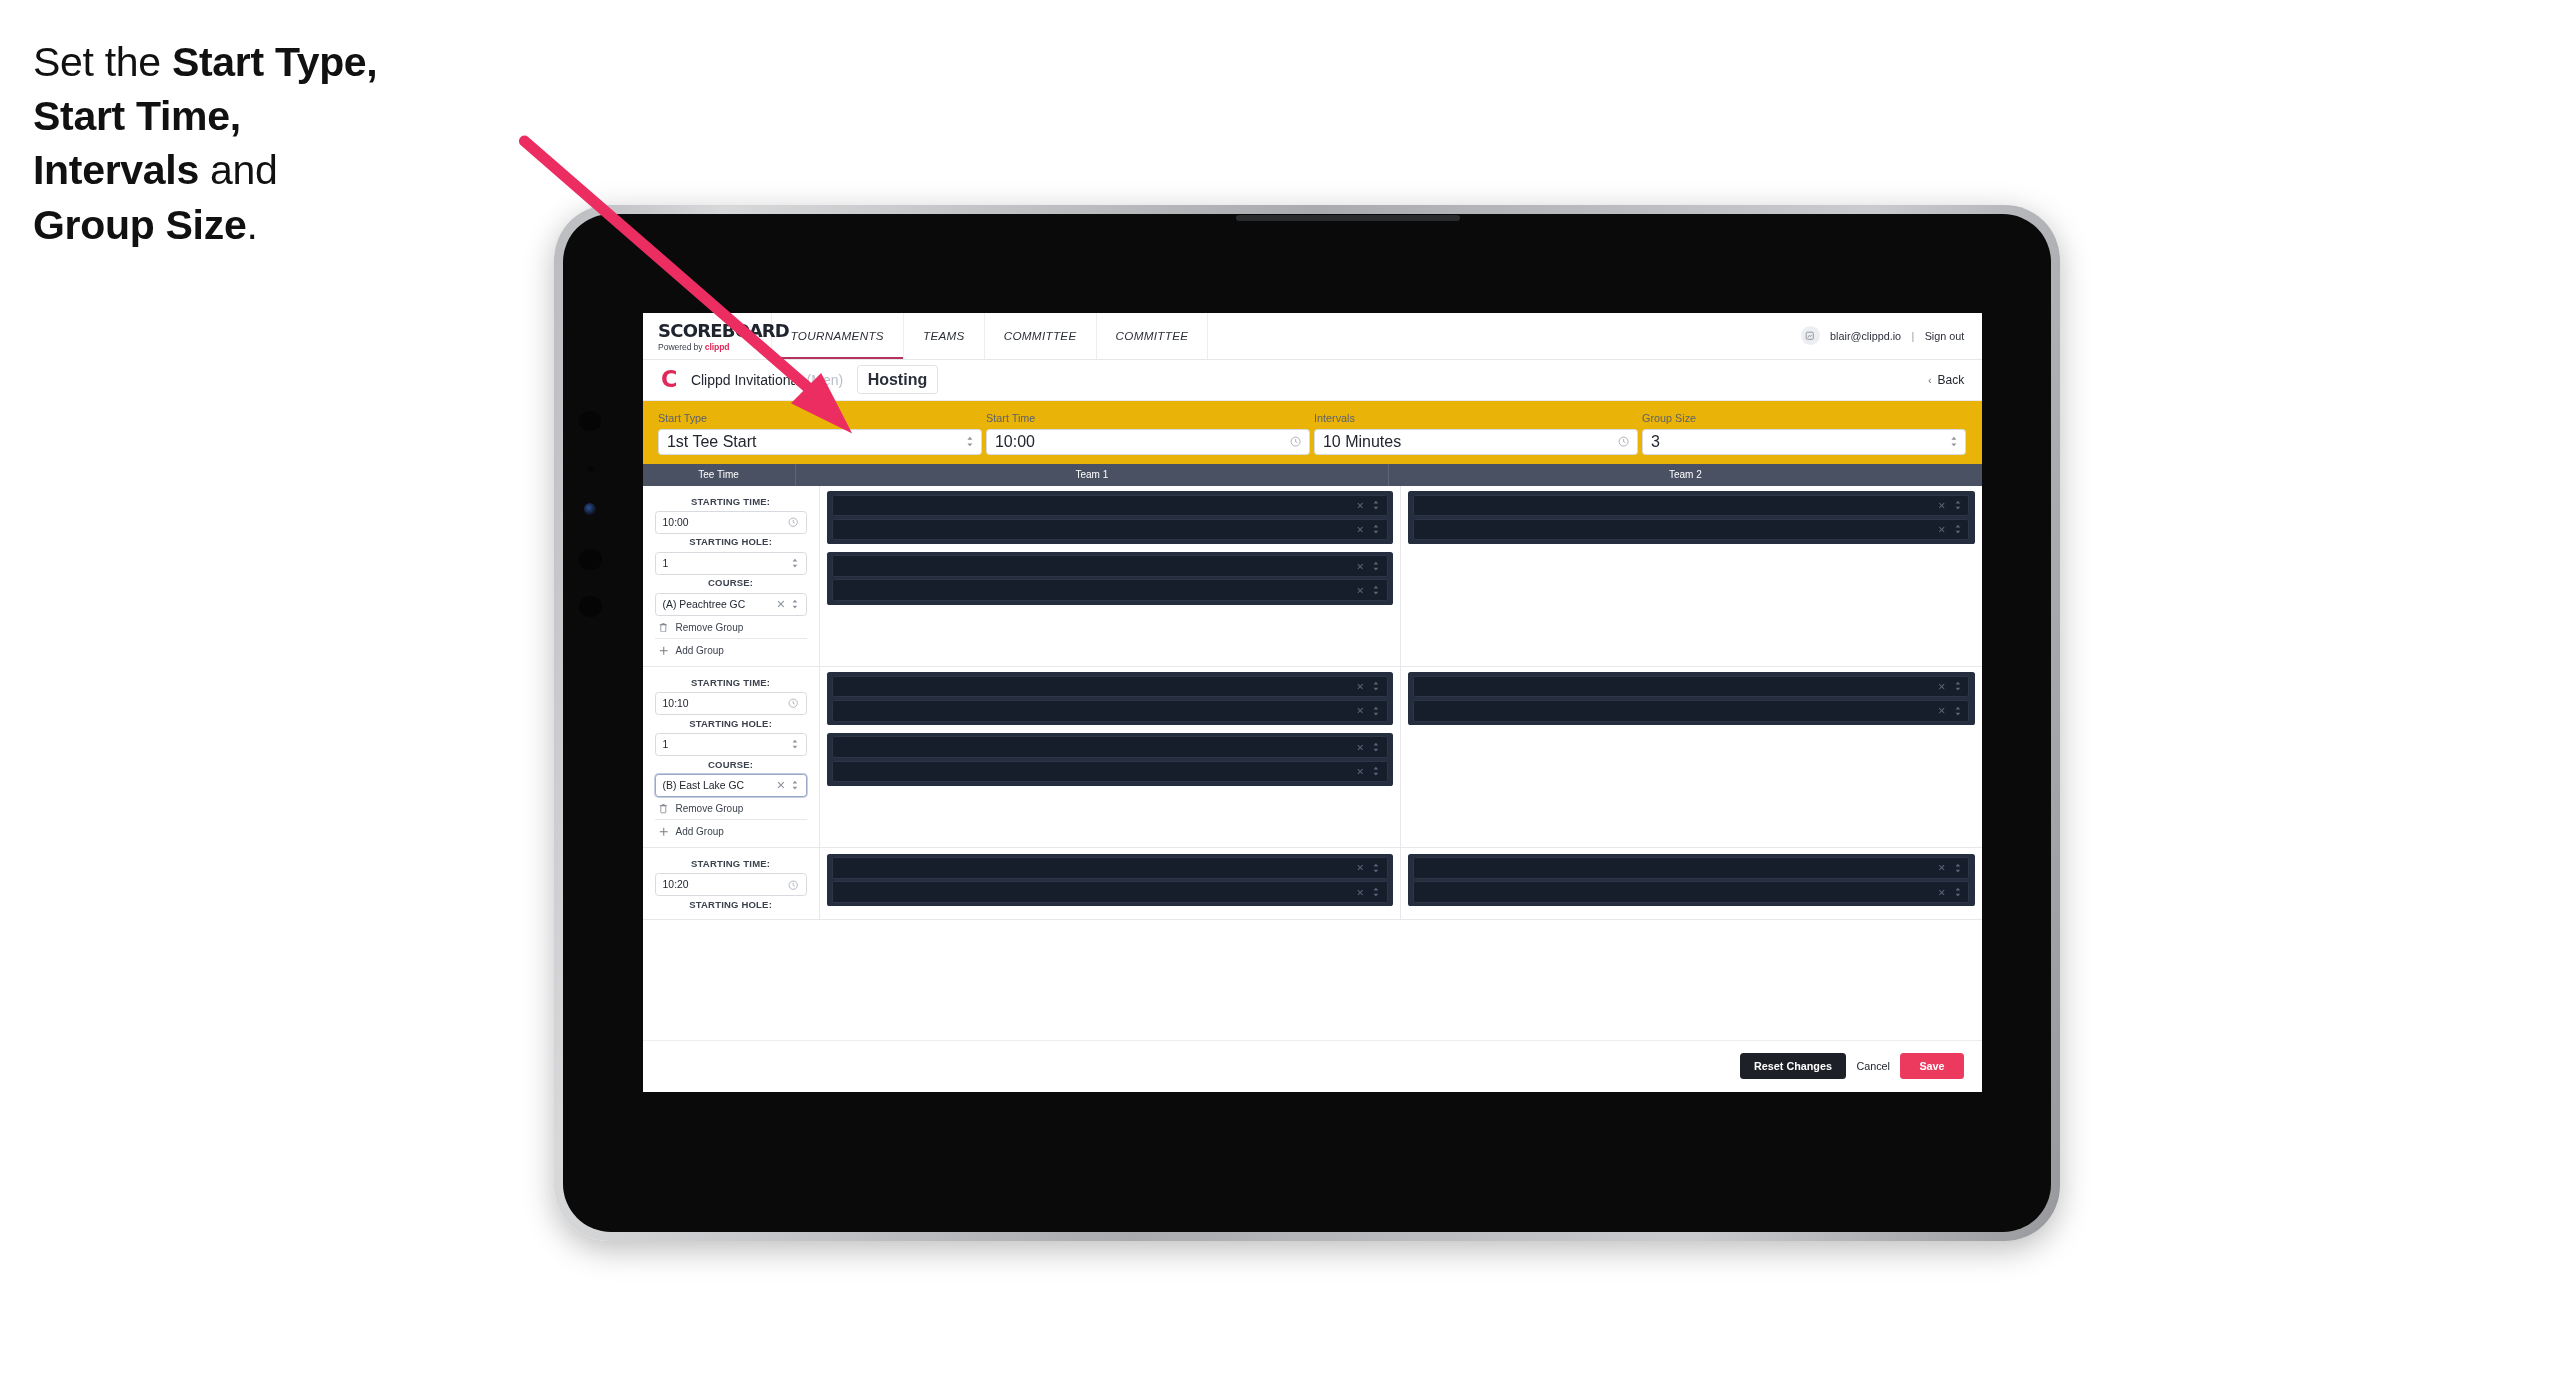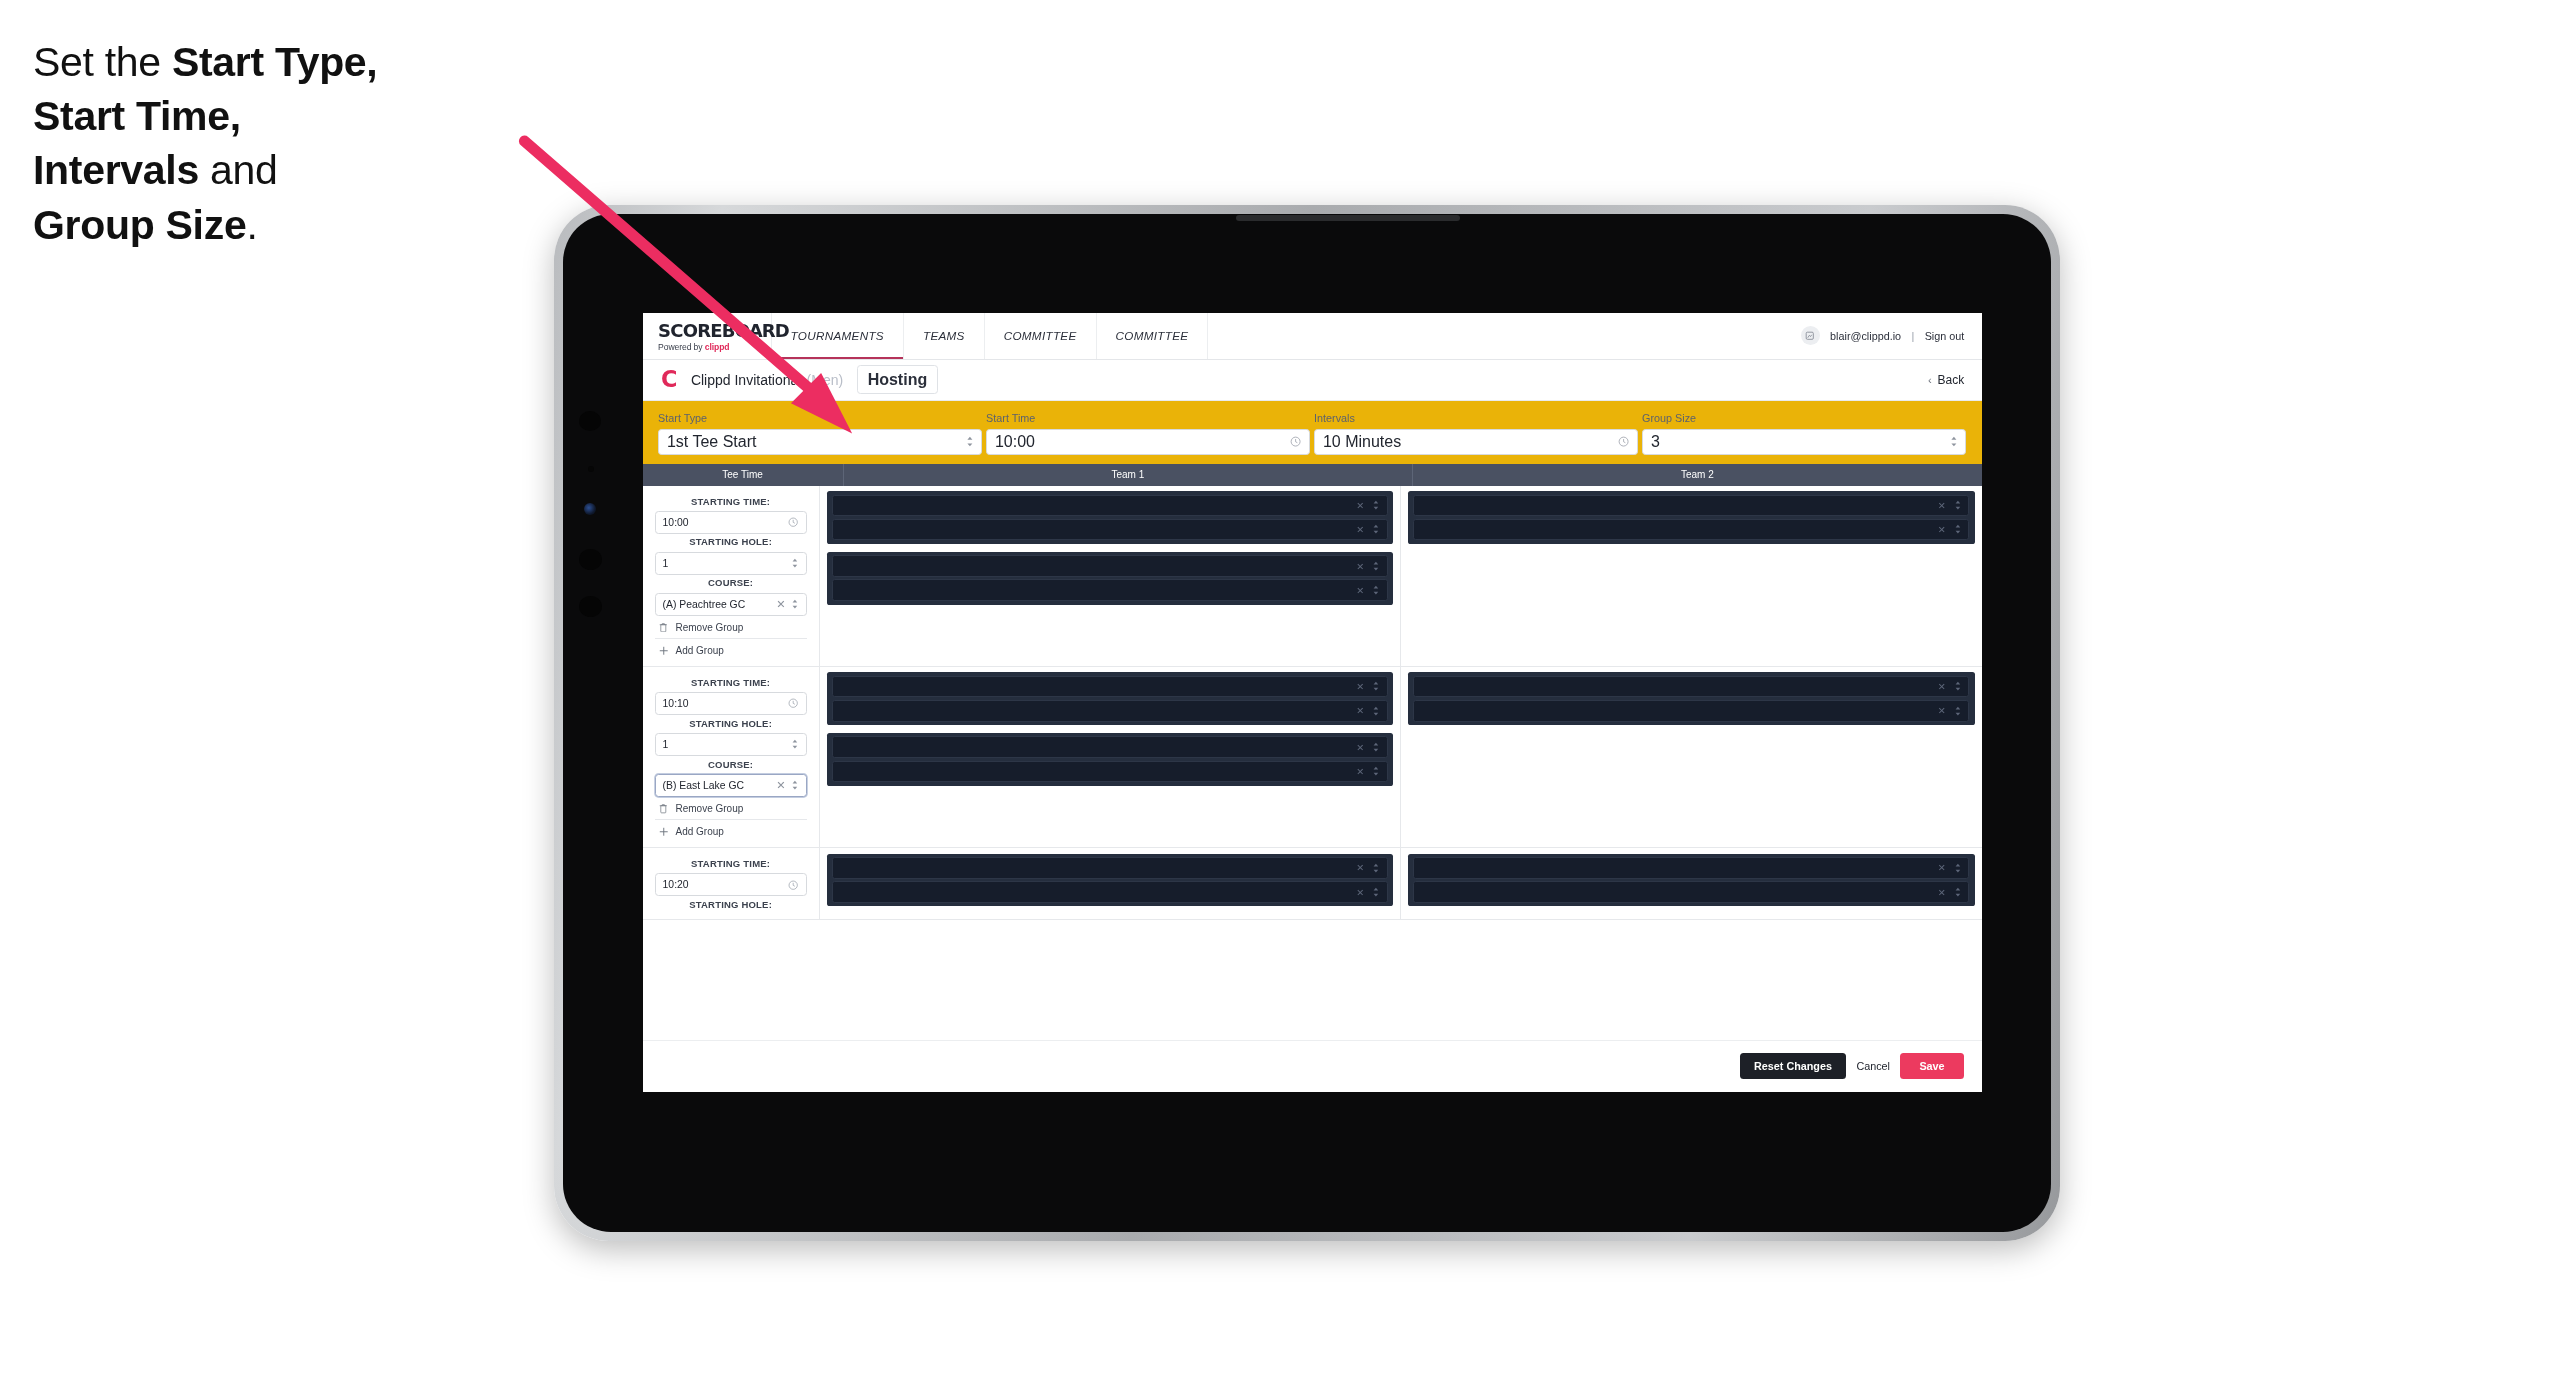--- a/index.html
+++ b/index.html
@@ -136,21 +136,21 @@
   .ctrl-val { flex: 1; }
   .ic { color: #8e949e; font-size: 11.2px; line-height: 1; display:flex; align-items:center; }
   .spin svg, .clock svg { display: block; }
 
   
   .table-head {
     display: flex; height: 22.4px; background: #4a5162; color: #fff;
     font-size: 10px; flex: 0 0 22.4px;
   }
   .th { display: flex; align-items: center; justify-content: center; }
-  .th.tee { width: 201px; border-right: 0.9px solid #5d6577; }
+  .th.tee { width: 153px; border-right: 0.9px solid #5d6577; }
   .th.team { flex: 1; border-right: 0.9px solid #5d6577; }
   .th.team:last-child { border-right: none; }
 
   .scrollarea { flex: 1 1 auto; overflow: hidden; background: #fff; position: relative; }
 
   .tee-block { display: flex; border-bottom: 0.9px solid #e6e8eb; }
   .tee-col {
     width: 177px; flex: 0 0 177px; border-right: 0.9px solid #e6e8eb;
     padding: 7px 12px 5.2px 12px;
   }

